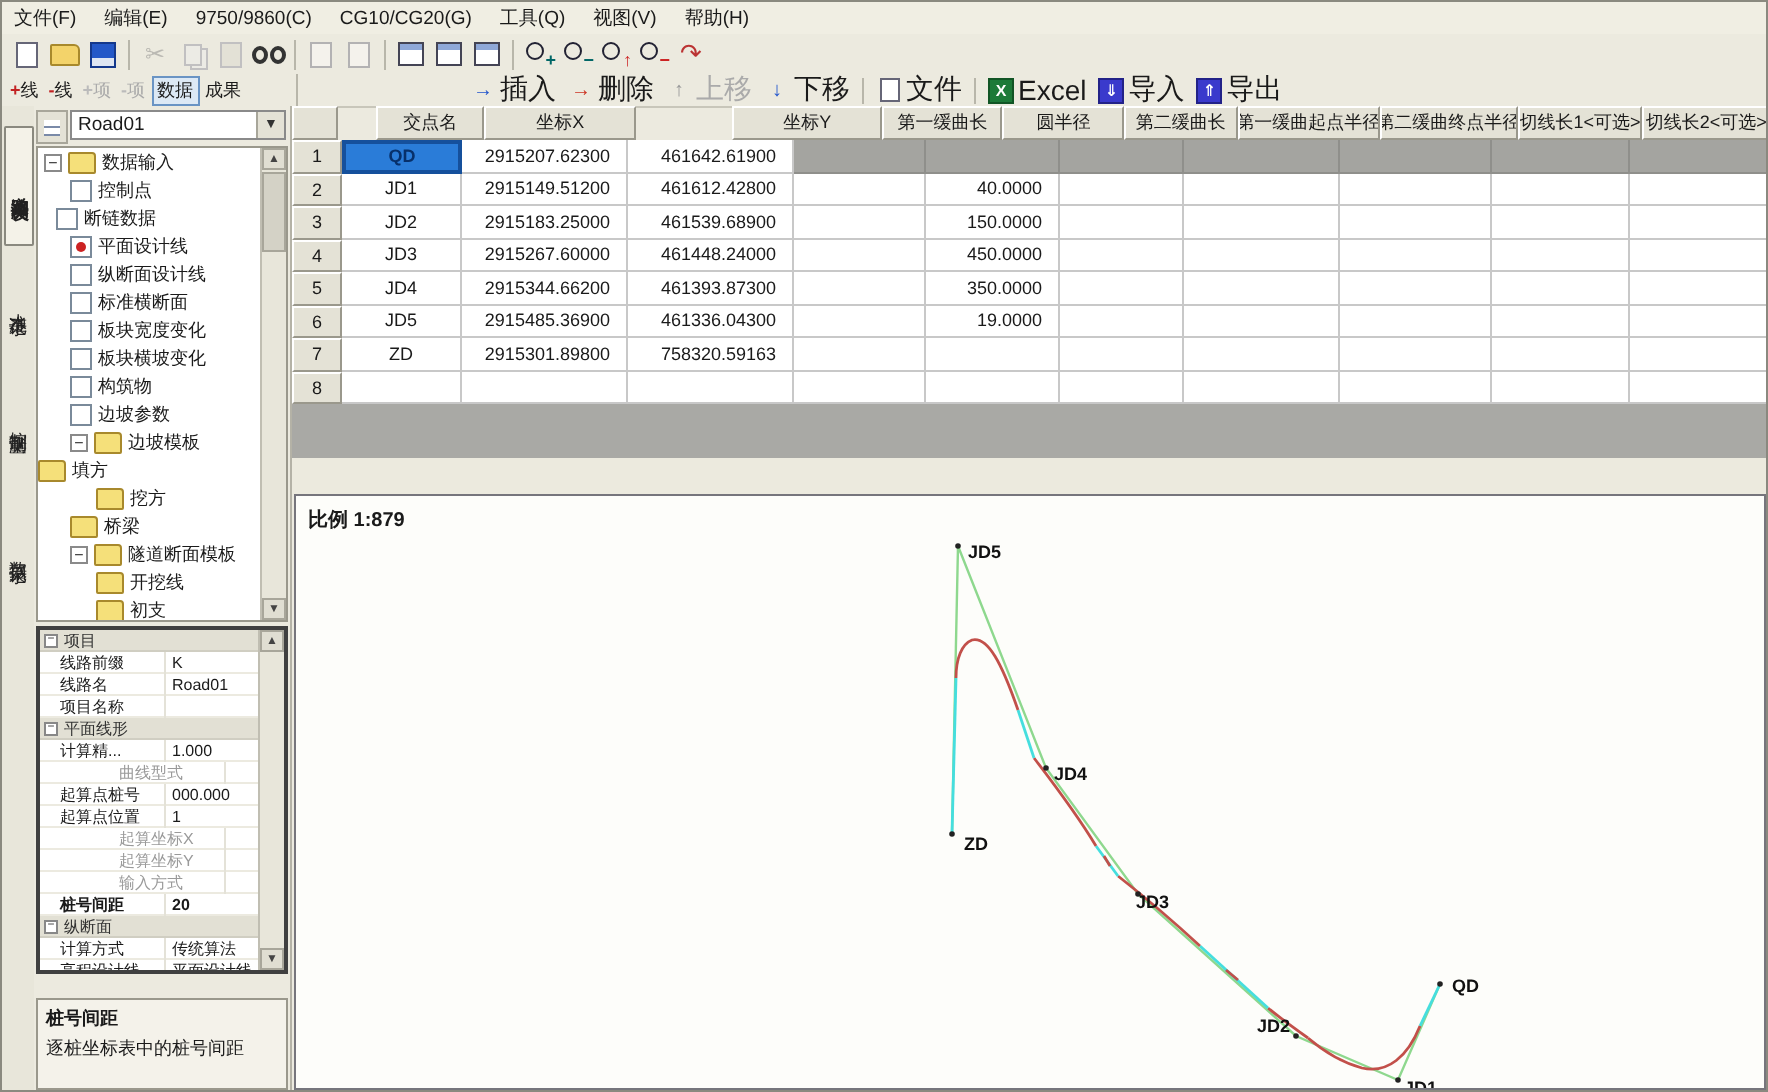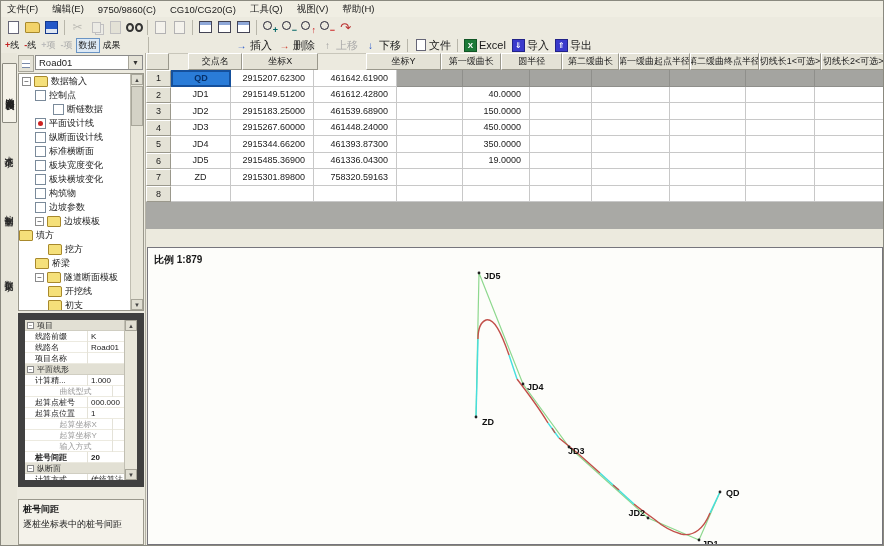--- a/index.html
+++ b/index.html
@@ -36,21 +36,21 @@
   
   #secondbar{position:absolute;left:0;top:36px;width:884px;height:16px;display:flex;align-items:center;
              background:#eceadf;border-bottom:1px solid #c8c6ba;}
   #modebar{display:flex;align-items:center;width:145px;padding-left:2px;gap:1px;border-right:1px solid #b8b6aa;height:100%;}
   .mbtn{font-size:9px;padding:0 2px;height:13px;line-height:13px;white-space:nowrap;cursor:default;}
   .mbtn .acc{color:#c22222;font-weight:bold;}
   .mbtn.dis{color:#aaa;}
   .mbtn.dis .acc{color:#bbb;}
   .mbtn.active{border:1px solid #6a94c4;background:#dde9f5;}
   #gridbar{display:flex;align-items:center;gap:6px;margin-left:86px;}
-  .gbtn{display:inline-flex;align-items:center;gap:2px;font-size:11px;cursor:default;}
+  .gbtn{display:inline-flex;align-items:center;gap:2px;font-size:14px;cursor:default;}
   .gbtn.dis{color:#aaa;}
   .gi{display:inline-flex;align-items:center;justify-content:center;width:13px;height:12px;font-size:10px;font-weight:bold;}
   .gi-insert::before{content:"→";color:#2255cc;}
   .gi-delete::before{content:"→";color:#cc3322;}
   .gi-up::before{content:"↑";color:#9a9a9a;}
   .gi-down::before{content:"↓";color:#2255cc;}
   .gi-file::before{content:"";width:8px;height:10px;background:#fff;border:1px solid #667;}
   .gi-excel::before{content:"X";color:#fff;background:#1c7a38;width:11px;height:11px;display:flex;align-items:center;justify-content:center;font-size:8px;border:1px solid #115525;}
   .gi-import::before{content:"⇓";color:#fff;background:#3a3acc;width:11px;height:11px;display:flex;align-items:center;justify-content:center;font-size:8px;border:1px solid #222288;}
   .gi-export::before{content:"⇑";color:#fff;background:#3a3acc;width:11px;height:11px;display:flex;align-items:center;justify-content:center;font-size:8px;border:1px solid #222288;}
@@ -72,21 +72,21 @@
   #tree{position:absolute;left:1px;top:20px;right:1px;height:238px;background:#fff;border:1px solid #9a988c;box-sizing:border-box;overflow:hidden;}
   .tnode{display:flex;align-items:center;height:14px;font-size:9px;white-space:nowrap;gap:3px;}
   .texp{width:9px;height:9px;border:1px solid #8a8a8a;background:#fff;font-size:8px;line-height:7px;text-align:center;color:#333;flex:none;box-sizing:border-box;}
   .tfolder{width:12px;height:9px;background:#f5e07a;border:1px solid #a8892c;border-radius:1px 2px 1px 1px;flex:none;}
   .tcheck{width:9px;height:9px;border:1px solid #7a8a9a;background:#fff;flex:none;display:flex;align-items:center;justify-content:center;}
   .tcheck .dot{width:5px;height:5px;border-radius:50%;background:#cc2222;}
   .tscroll{position:absolute;right:0;top:0;width:12px;height:100%;background:#e8e6da;border-left:1px solid #c0beb2;}
   .sarr{position:absolute;left:0;width:12px;height:11px;background:#e0ded2;border:1px solid #a8a69a;font-size:6px;display:flex;align-items:center;justify-content:center;color:#444;box-sizing:border-box;}
   .sthumb{position:absolute;left:0;top:12px;width:12px;height:40px;background:#d4d2c6;border:1px solid #a8a69a;box-sizing:border-box;}
   
-  #propgrid{position:absolute;left:1px;top:260px;right:1px;height:174px;background:#fff;border:7px solid #404040;box-sizing:border-box;overflow:hidden;}
+  #propgrid{position:absolute;left:1px;top:260px;right:1px;height:174px;background:#fff;border:2px solid #404040;box-sizing:border-box;overflow:hidden;}
   .pgroup{display:flex;align-items:center;height:10px;background:#e2e0d4;font-size:8px;gap:3px;padding-left:2px;border-bottom:1px solid #d0cec2;color:#333;}
   .pgexp{width:7px;height:7px;border:1px solid #888;background:#fff;font-size:6px;line-height:5px;text-align:center;box-sizing:border-box;}
   .prow{display:flex;height:10px;font-size:8px;border-bottom:1px solid #eceae0;align-items:center;}
   .plabel{width:52px;padding-left:10px;border-right:1px solid #e4e2d8;overflow:hidden;white-space:nowrap;flex:none;}
   .pvalue{flex:1;padding-left:3px;overflow:hidden;white-space:nowrap;}
   .prow.dis{color:#9a9a9a;flex-direction:column;}
   .prow.sel .plabel,.prow.sel .pvalue{font-weight:bold;}
   
   #descbox{position:absolute;left:1px;top:446px;right:1px;height:46px;background:#f4f2ea;border:1px solid #9a988c;box-sizing:border-box;padding:3px 4px;}
   .desc-title{font-size:9px;font-weight:bold;}
@@ -252,21 +252,21 @@
       </div>
     <div class="tnode" style="padding-left: 3px;">
           <span class="texp">−</span>
           <span class="tfolder"></span>
           <span>数据输入</span>
         </div>
         <div class="tnode" style="padding-left: 16px;">
           <span class="tcheck"></span>
           <span>控制点</span>
         </div>
-        <div class="tnode" style="padding-left: 34px;">
+        <div class="tnode" style="padding-left: 9px;">
           <span class="tcheck"></span>
           <span>断链数据</span>
         </div>
         <div class="tnode" style="padding-left: 16px;">
           <span class="tcheck">
             <span class="dot"></span>
           </span>
           <span>平面设计线</span>
         </div>
         <div class="tnode" style="padding-left: 16px;">

